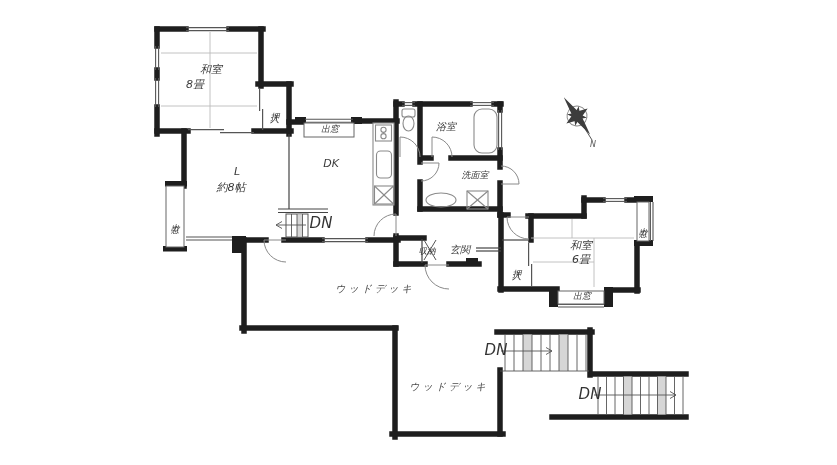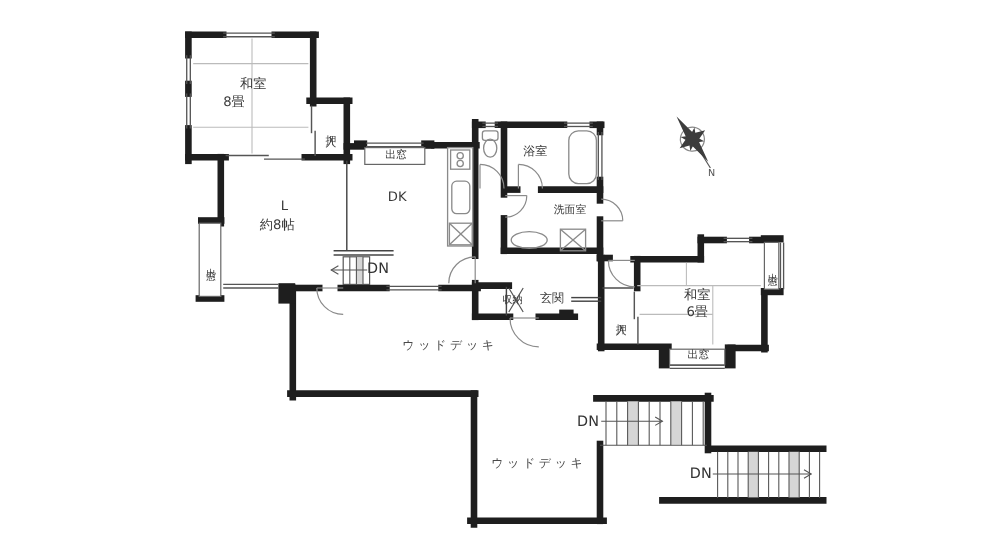--- a/index.html
+++ b/index.html
@@ -1,26 +1,26 @@
 <!DOCTYPE html>
 <html><head>
 <meta charset="utf-8">
 <style>
   html,body{margin:0;padding:0;background:#fff;}
   #plan{position:relative;width:837px;height:465px;background:#ffffff;overflow:hidden;
         font-family:"DejaVu Sans",sans-serif;}
   #plan svg{position:absolute;left:0;top:0;}
   .lbl{position:absolute;transform:translate(-50%,-50%);color:#3a3a3a;font-size:10px;
-       line-height:1.05;white-space:nowrap;text-align:center;}
+       line-height:1.05;white-space:nowrap;text-align:center;font-style:italic;}
   .v{writing-mode:vertical-rl;text-orientation:upright;letter-spacing:1px;}
   .big{font-size:11px;}
   .sm{font-size:9px;}
   .xs{font-size:8.5px;}
   .deck{font-size:10px;letter-spacing:3px;color:#4a4a4a;}
-  .dn{font-size:12px;color:#333;}
+  .dn{font-size:15px;color:#333;padding-left:12px;}
 </style>
 </head>
 <body>
 
 <div id="plan">
 <svg width="837" height="465" viewBox="0 0 837 465">
 
   <g stroke="#1e1e1e" stroke-width="5.5" stroke-linecap="square">
 
     <line x1="157" y1="29" x2="186" y2="29"></line>

